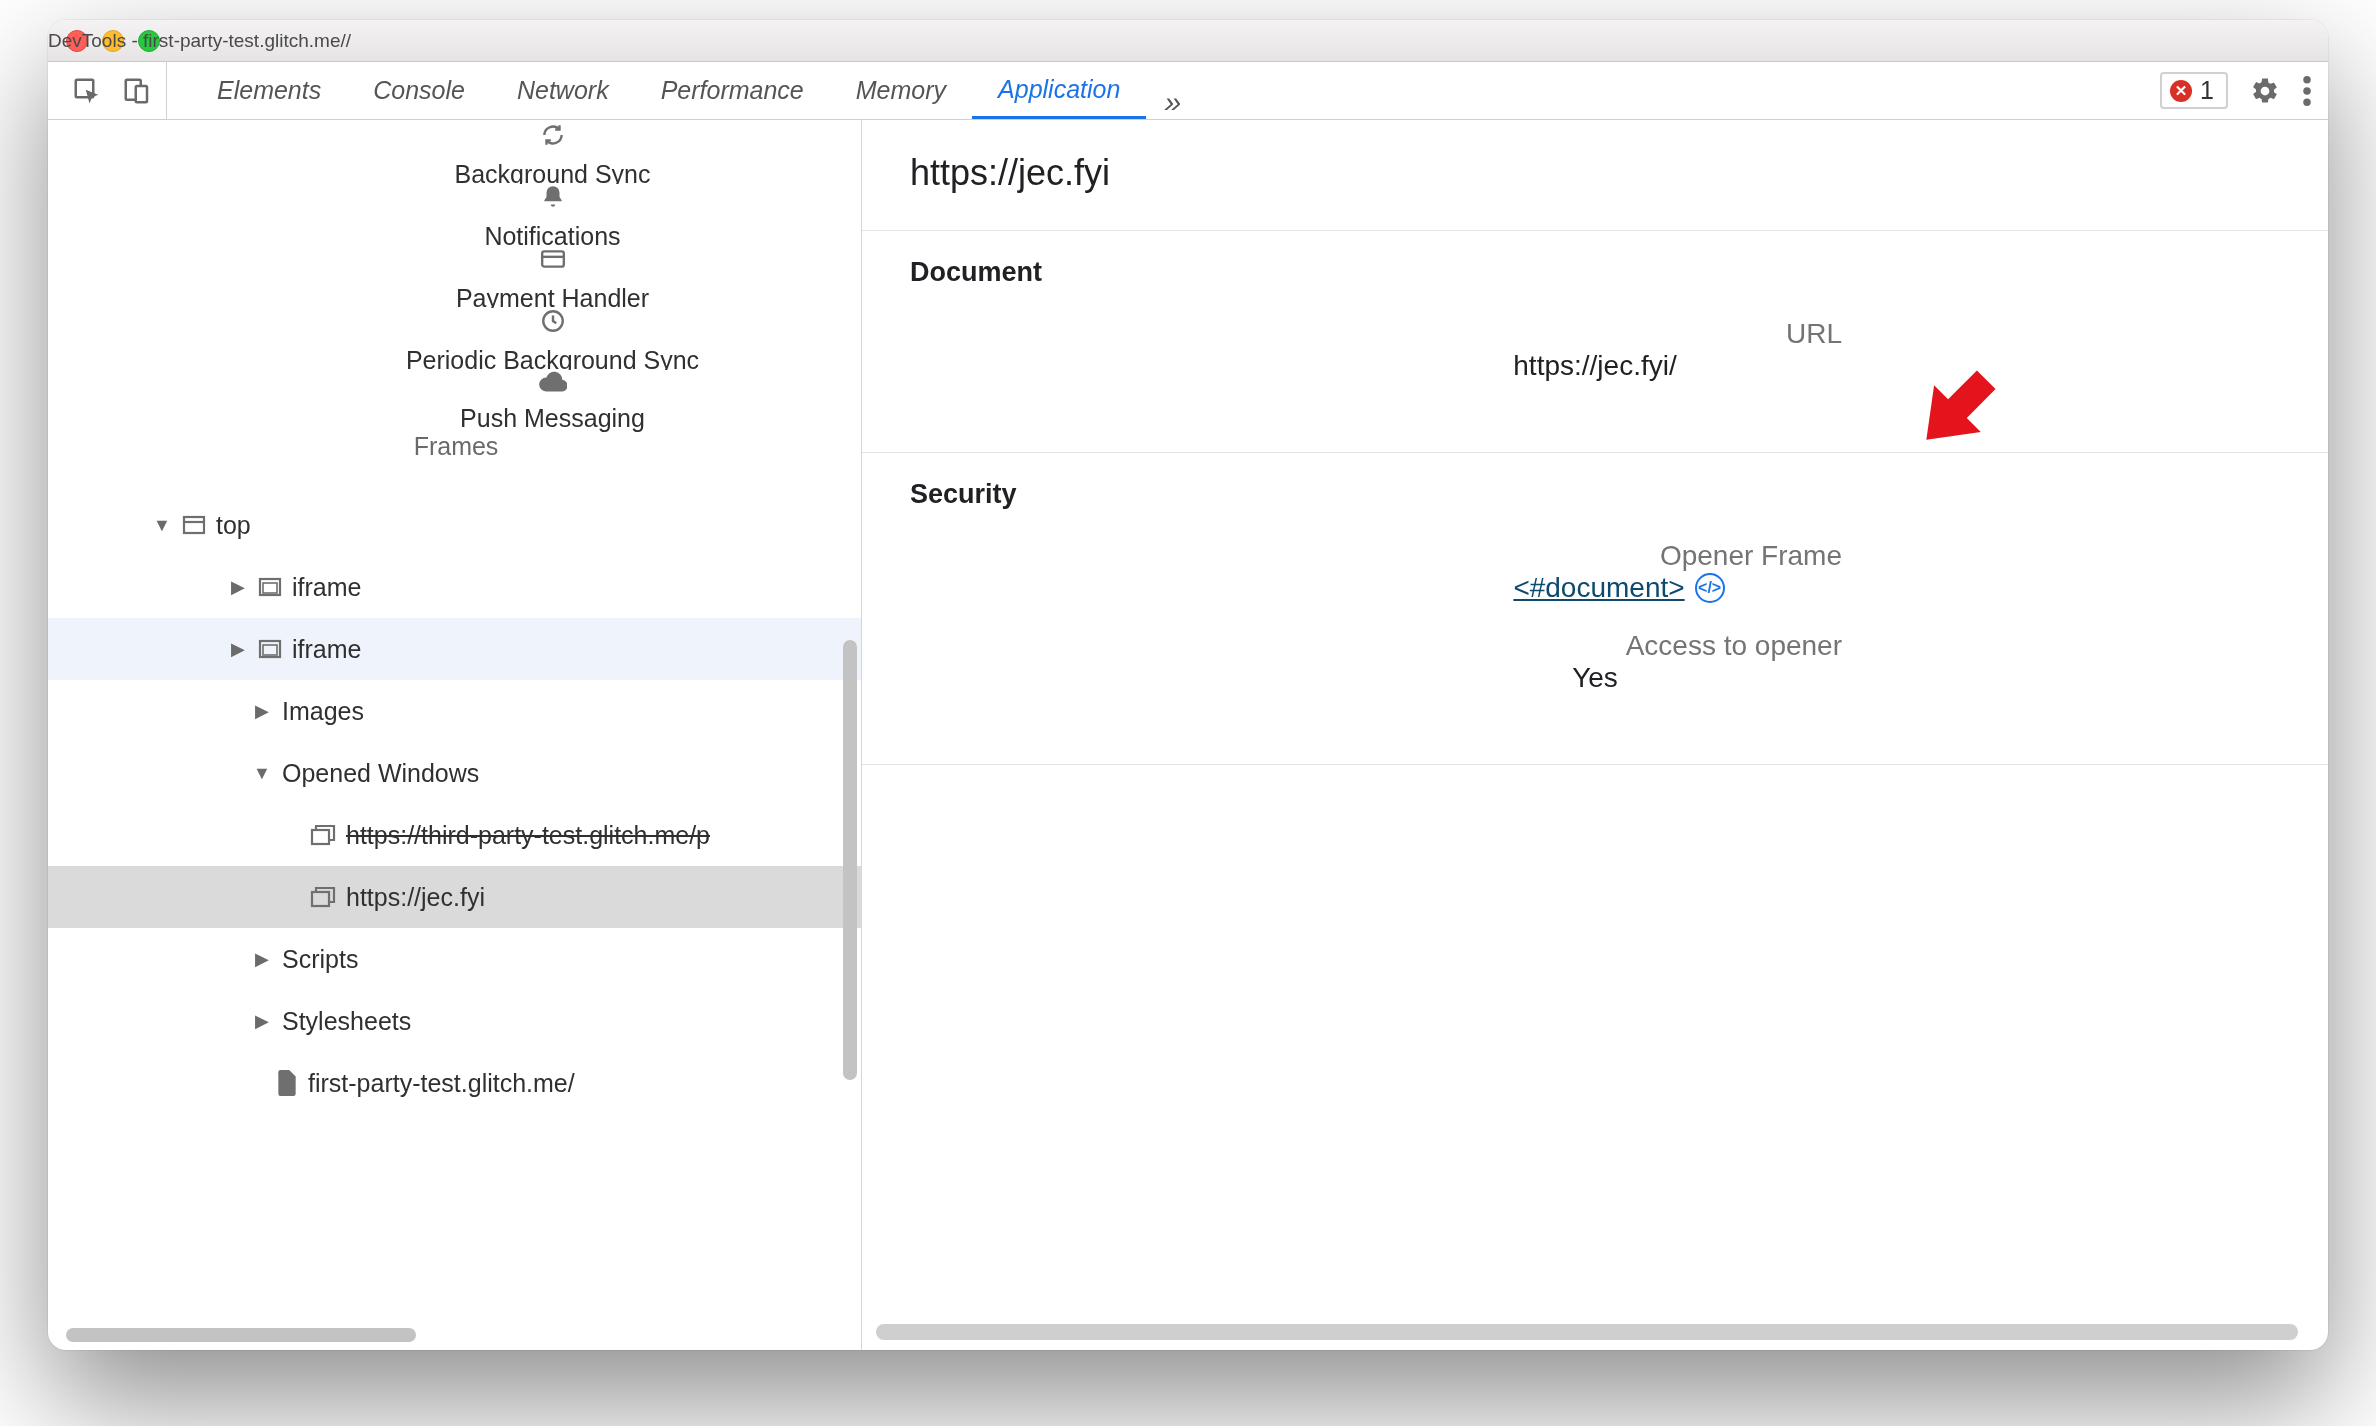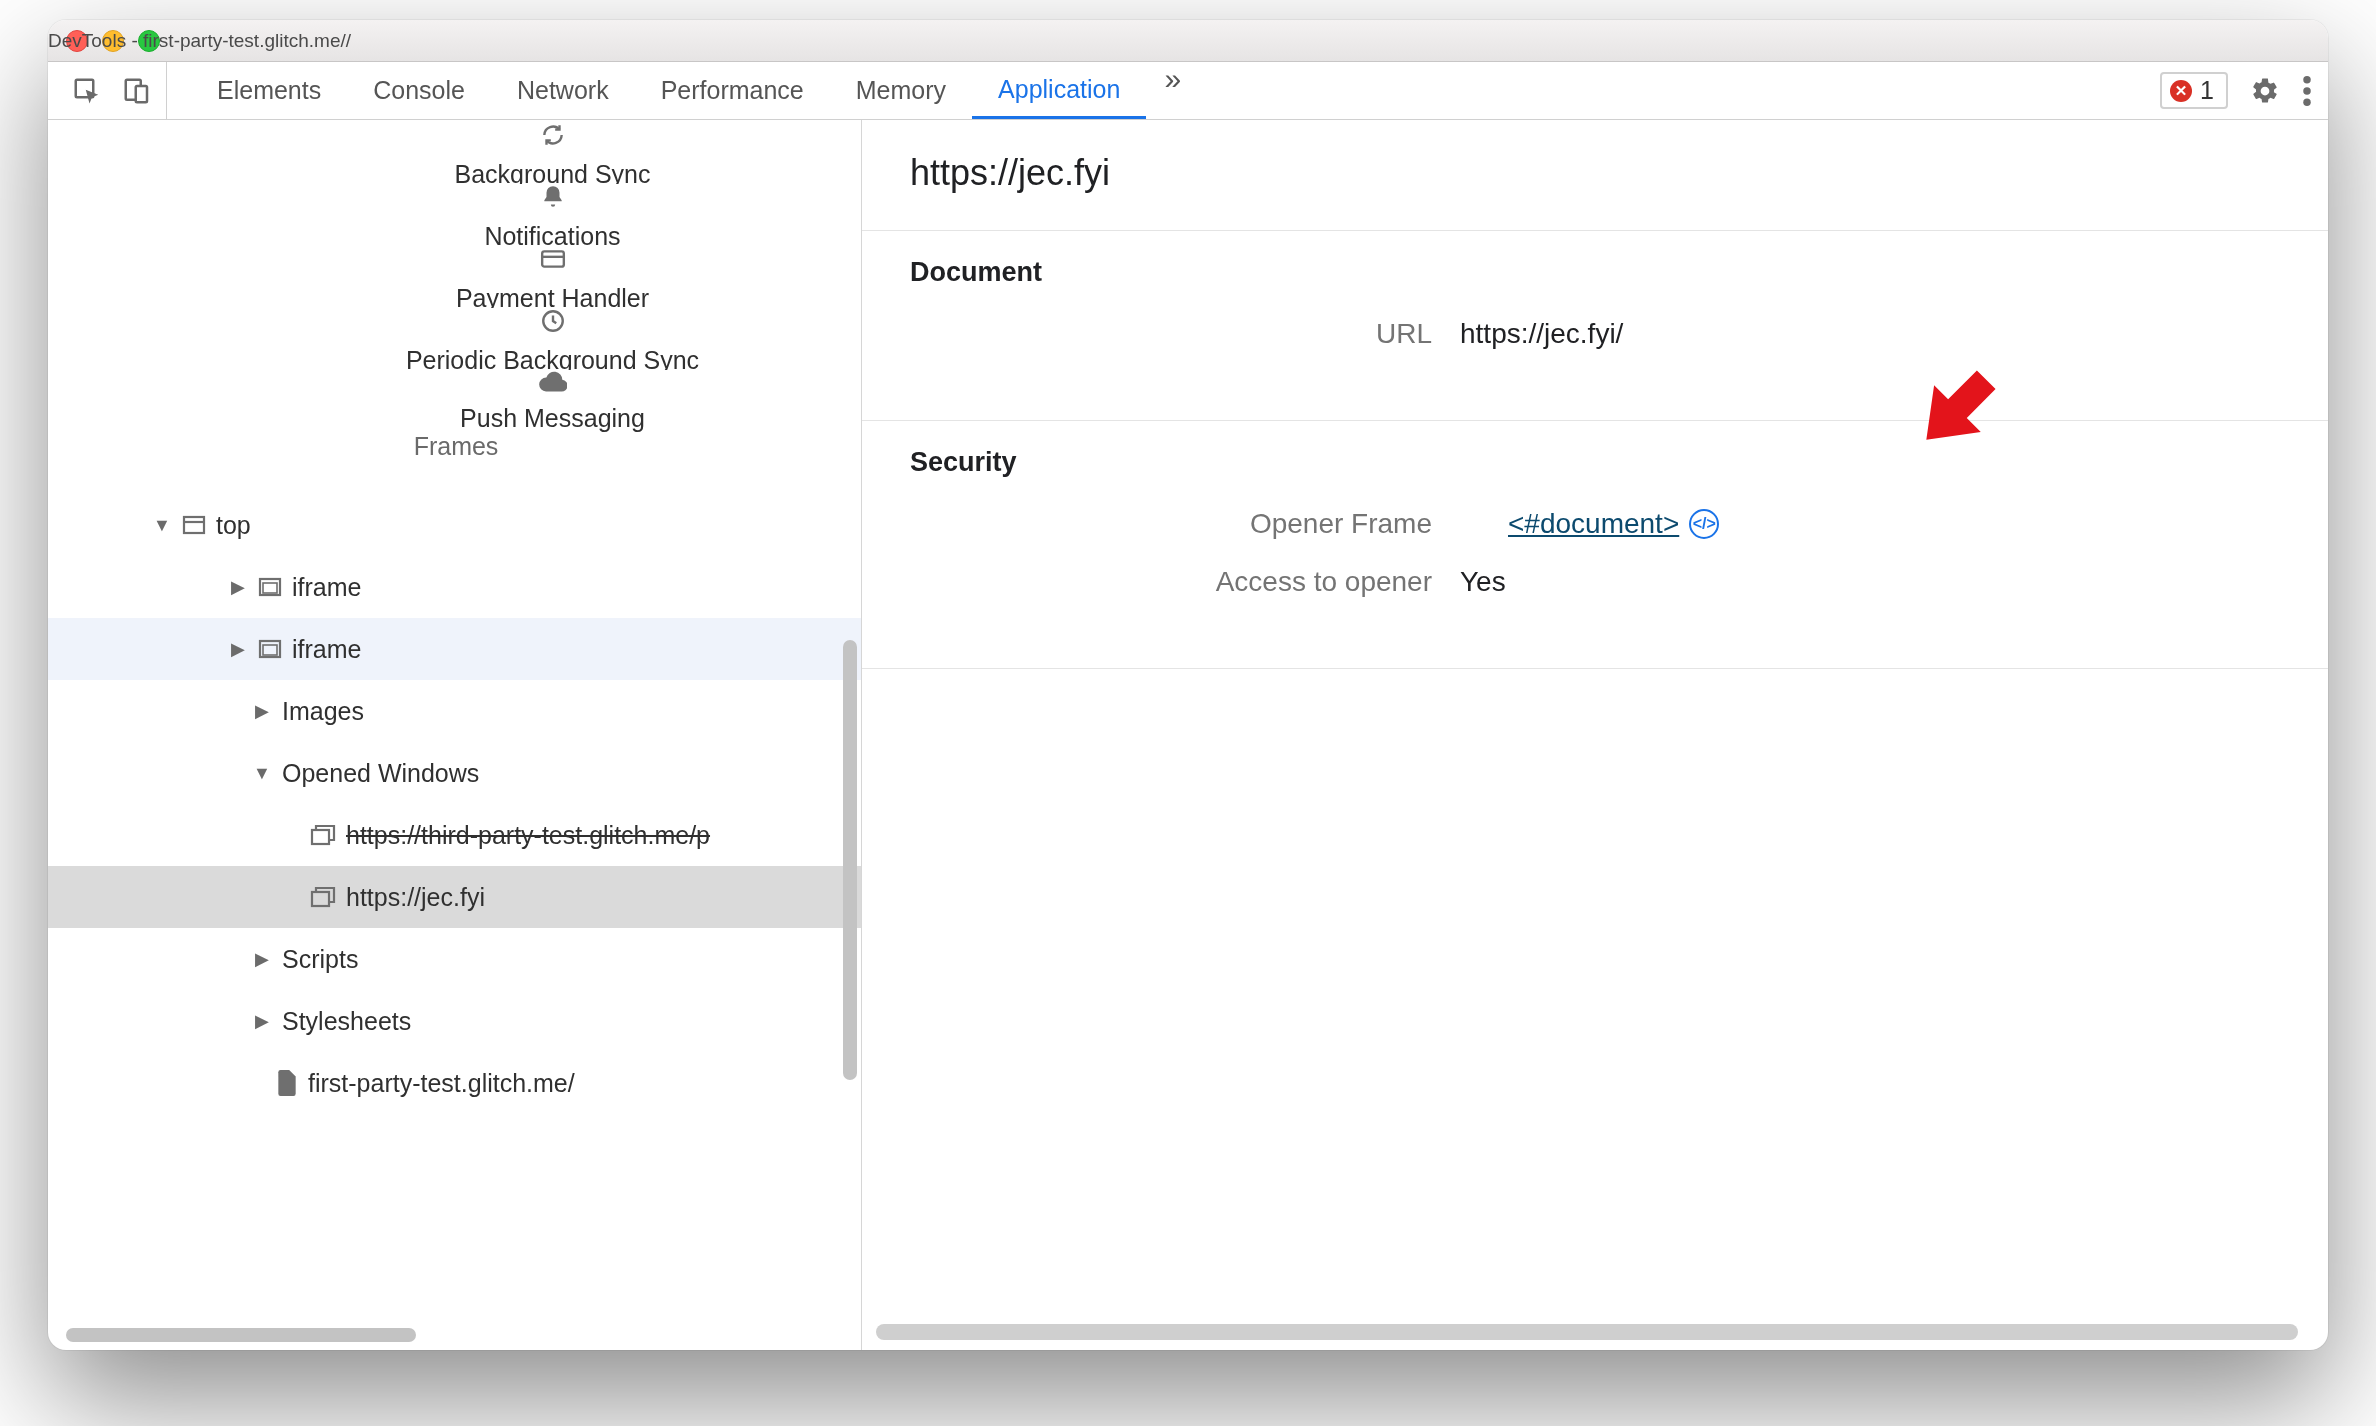--- a/index.html
+++ b/index.html
@@ -48,21 +48,21 @@
 
   
   .toolbar {
     height: 58px;
     border-bottom: 1px solid #d0d0d0;
     display:flex; align-items:center;
     color:#5a5a5a;
     padding: 0 10px;
   }
   .toolbar .left-icons { display:flex; align-items:center; gap: 20px; padding: 0 14px; border-right:1px solid #d0d0d0; height:100%;}
-  .toolbar .tabs { display:flex; align-items:flex-start; height:100%; gap: 0; padding-left: 24px; flex:1;}
+  .toolbar .tabs { display:flex; align-items:flex-end; height:100%; gap: 0; padding-left: 24px; flex:1;font-style:italic;}
   .toolbar .tab { padding: 0 26px; height:100%; display:flex; align-items:center; color:#555; cursor:default;}
   .toolbar .tab.active { color:#1a73e8; border-bottom:3px solid #1a73e8; }
   .toolbar .more-tabs { padding:0 18px; color:#555; font-size:30px;}
   .toolbar .right { display:flex; align-items:center; gap: 22px; padding-right: 6px;}
   .err-badge {
     border:2px solid #d0d0d0; border-radius:4px; padding:2px 12px 2px 8px;
     display:flex; align-items:center; gap:8px; color:#333;
   }
   .err-badge .circ {
     width:22px; height:22px; border-radius:50%; background:#d93025; color:#fff;
@@ -105,21 +105,21 @@
   }
 
   
   .main { flex:1; display:flex; flex-direction:column; color:#2c2c2c; position:relative;}
   .main-inner { flex:1; overflow:hidden; }
   .main .url-title {
     padding: 32px 48px 36px; font-size:36px; color:#202124; border-bottom:1px solid #e4e4e4;
   }
   .section { border-bottom:1px solid #e4e4e4; padding: 26px 48px 44px; }
   .section h3 { font-size:27px; font-weight:700; color:#202124; margin-bottom: 30px;}
-  .kv { display:flex; align-items:center; margin: 26px 0;}
+  .kv { display:flex; align-items:center; margin: 26px 0; flex-direction: column;}
   .kv .k { width: 550px; text-align:right; padding-right: 28px; color:#747474; font-size:28px;}
   .kv .v { color:#202124; font-size:28px; display:flex; align-items:center; gap:10px;}
   .link { color:#0c4a6e; text-decoration:underline;margin-left:48px;}
   .code-icon {
     width:30px; height:30px; border:2.5px solid #1a73e8; border-radius:50%;
     display:inline-flex; align-items:center; justify-content:center;
     color:#1a73e8; font-size:16px; font-weight:700;
   }
 
   .main .hscroll {

